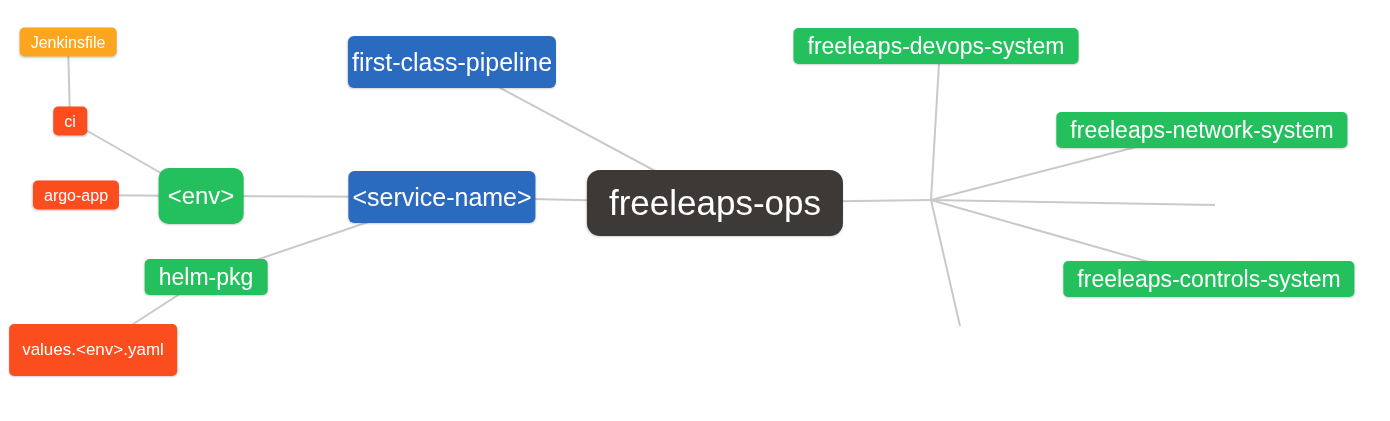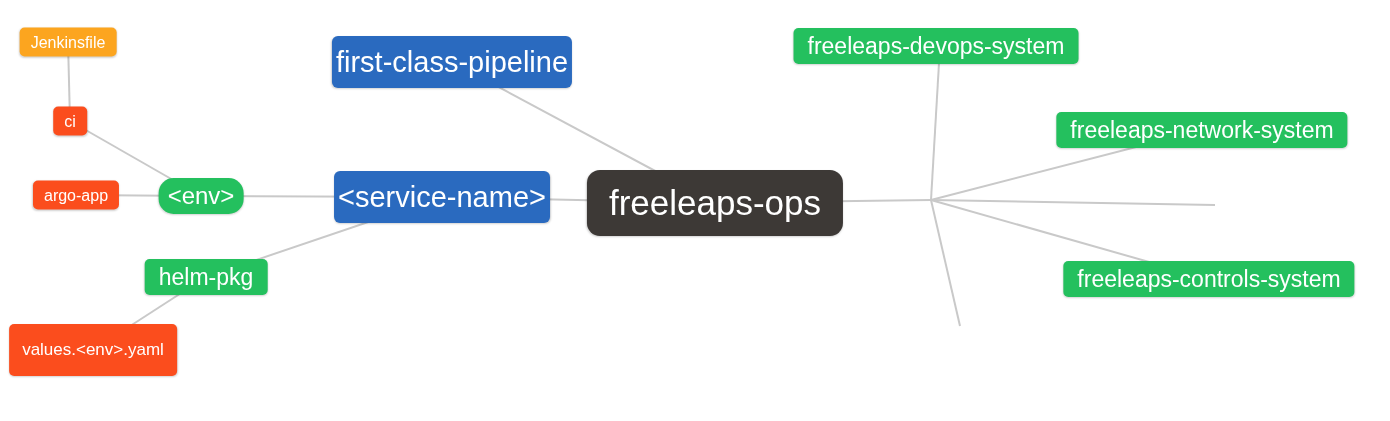--- a/index.html
+++ b/index.html
@@ -37,23 +37,23 @@
   }
   
   .c-dark   { background: var(--c-dark,   #3d3936); }
   .c-blue   { background: var(--c-blue,   #2a6abf); }
   .c-green  { background: var(--c-green,  #24c05e); }
   .c-orange { background: var(--c-orange, #fca51f); }
   .c-red    { background: var(--c-red,    #fb4d1d); }
 
   
   .sz-root   { font-size: 35px; height: 66px; padding: 0 22px; border-radius: 13px; }
-  .sz-l1     { font-size: 29px; height: 52px; padding: 0 4px; border-radius: 6px; }
+  .sz-l1     { font-size: 25px; height: 52px; padding: 0 4px; border-radius: 6px; }
   .sz-l2     { font-size: 23px; height: 36px; padding: 0 14px; border-radius: 5px; }
-  .sz-env    { font-size: 24px; height: 36px; padding: 0 9px;  border-radius: 15px; }
+  .sz-env    { font-size: 24px; height: 56px; padding: 0 9px;  border-radius: 10px; }
   .sz-sm     { font-size: 16px; height: 29px; padding: 0 11px; border-radius: 5px; }
   .sz-values { font-size: 17px; height: 52px; padding: 0 13px; border-radius: 5px; }
 
   
   .pos-jenkinsfile { left: 68px;   top: 42px;  }
   .pos-ci          { left: 70px;   top: 121px; }
   .pos-argo-app    { left: 76px;   top: 195px; }
   .pos-env         { left: 201px;  top: 196px; }
   .pos-helm-pkg    { left: 206px;  top: 277px; }
   .pos-values      { left: 93px;   top: 350px; }

